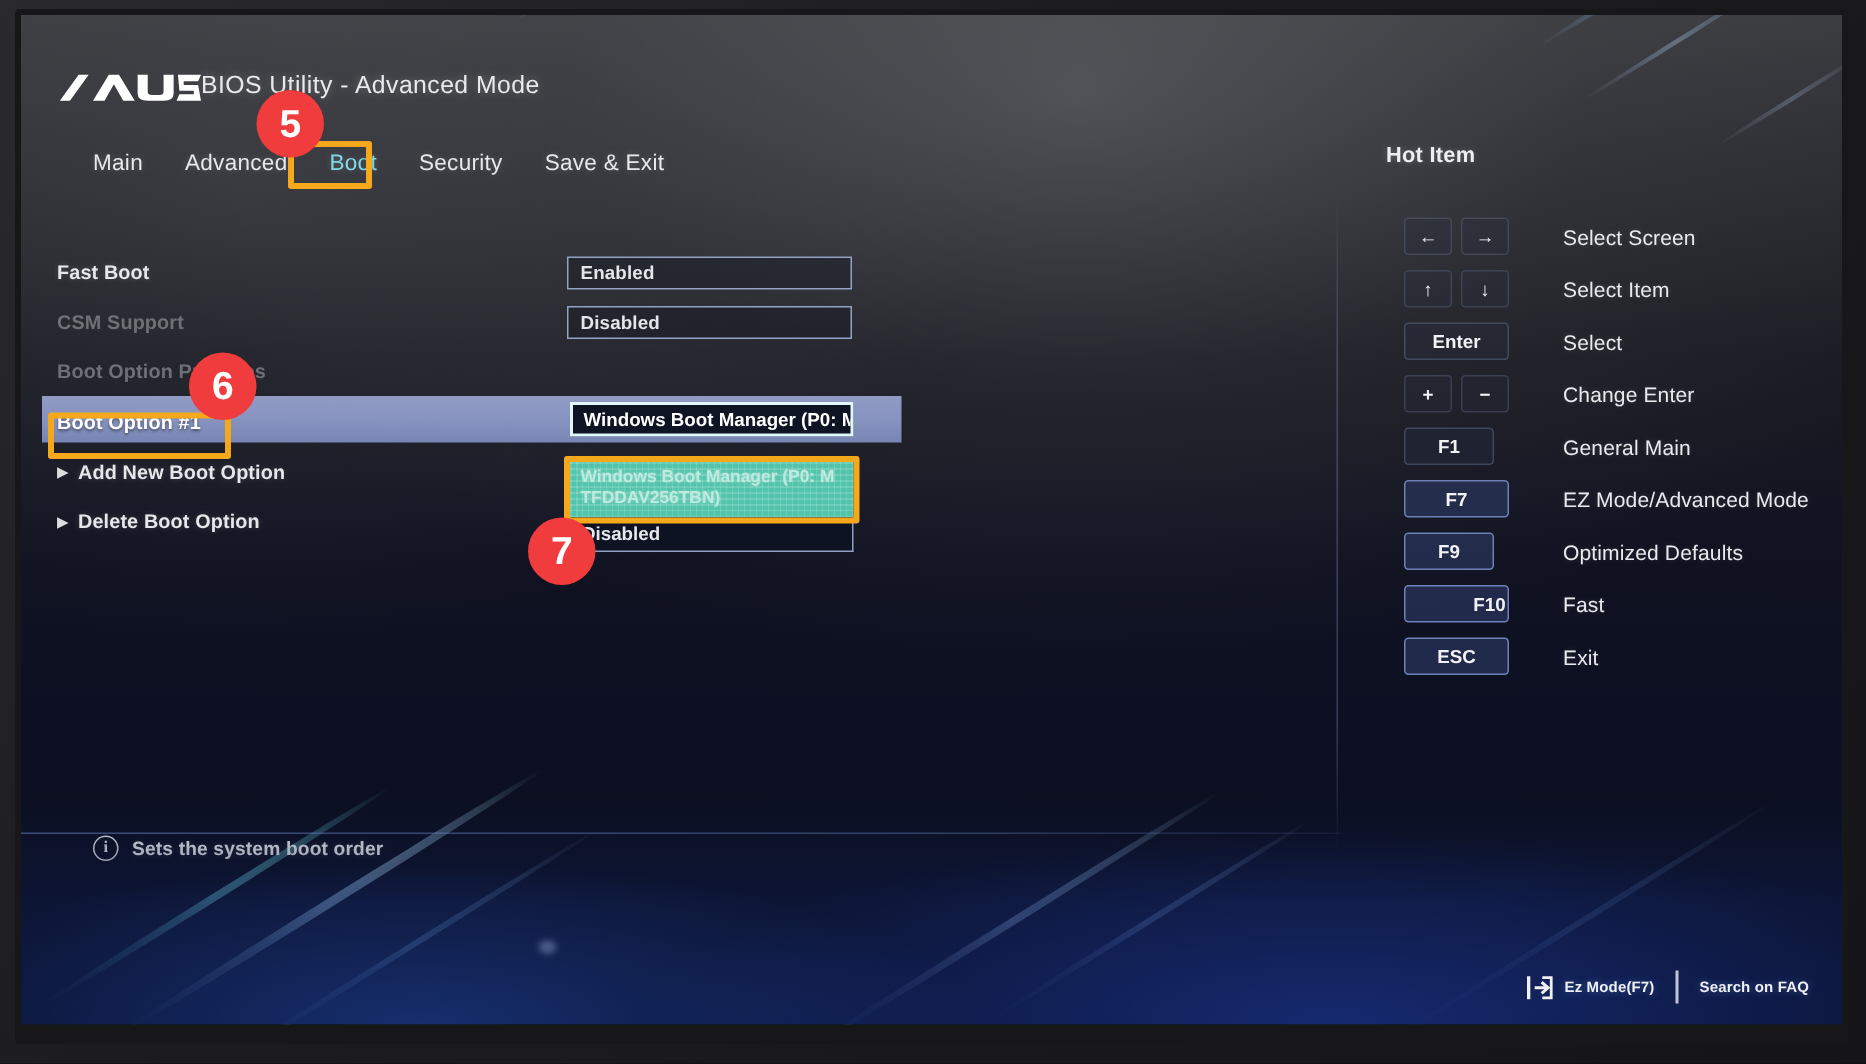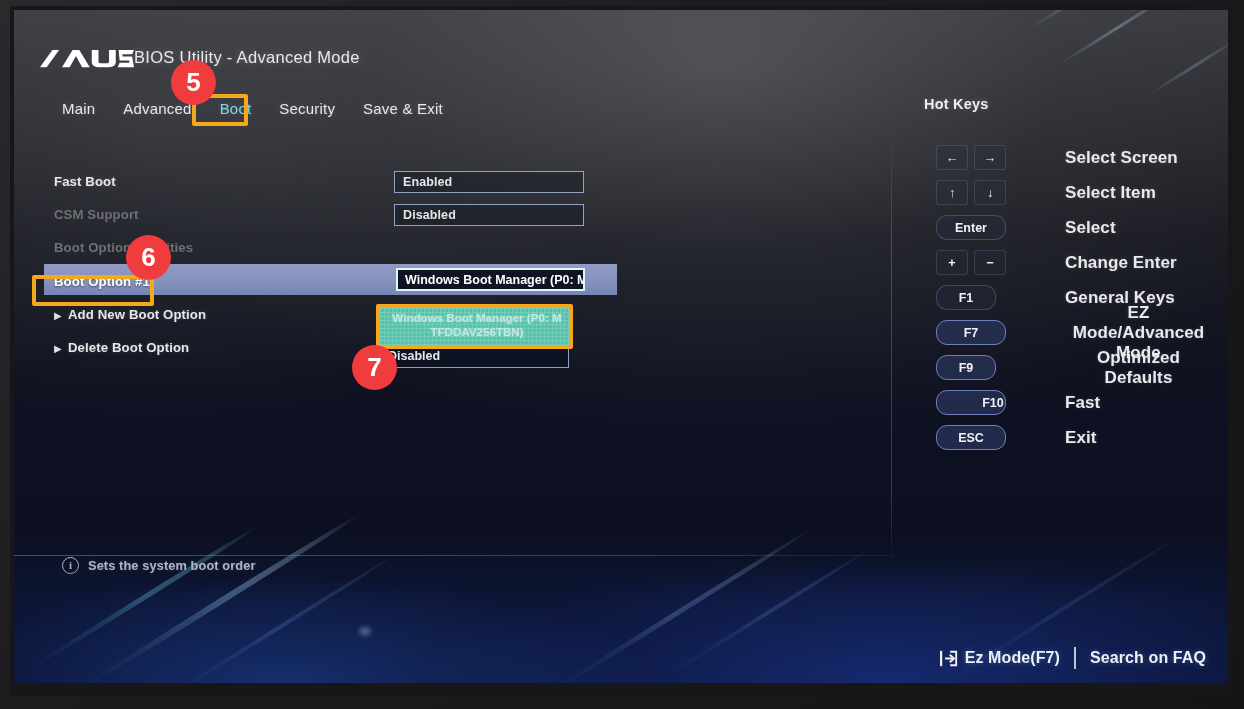--- a/index.html
+++ b/index.html
@@ -42,21 +42,21 @@
 
   
   .streak {
     position:absolute; pointer-events:none;
     transform: rotate(-32deg);
     transform-origin: left center;
     border-radius: 50%;
   }
 
   
-  #content { position:absolute; left:0; top:0; right:0; bottom:0;text-align:center; }
+  #content { position:absolute; left:0; top:0; right:0; bottom:0; }
 
   #asus-logo {
     position:absolute; left:24px; top:36px;
     width:96px; height:26px;
   }
 
   #bios-title {
     position:absolute; left:120px; top:38px;
     font-size:16.5px; color:#e9e9ec; letter-spacing:.3px;
     text-shadow:0 0 6px rgba(255,255,255,.25);
@@ -70,21 +70,21 @@
     text-shadow:0 0 5px rgba(255,255,255,.18);
   }
   .tab.active { color:#7fd9e8; }
   .tab.active .tab-underline{
     position:absolute; left:17px; right:17px; bottom:-4px; height:2.5px;
     background:#4fc4dd; border-radius:2px;
   }
 
   
   #settings { position:absolute; left:0px; top:155px; width:600px; }
-  .row { position:relative; height:33px; display:flex; align-items:center;margin-left:16px; }
+  .row { position:relative; height:33px; display:flex; align-items:center; }
   .row-label {
     position:absolute; left:24px; font-size:13.2px; font-weight:bold; color:#e6e7ea;
     letter-spacing:.1px; text-shadow:0 0 4px rgba(255,255,255,.16);
   }
   .row-label.dim { color:#6e7076; text-shadow:none; font-weight:bold; }
   .arrow-bullet {
     position:absolute; left:24px; font-size:10px; color:#dcdde0; top:50%;
     transform:translateY(-48%);
   }
   .row-label.with-arrow { left:38px; }
@@ -152,48 +152,48 @@
     text-shadow:0 0 5px rgba(255,255,255,.2);
   }
   #hotkeys { position:absolute; left:908px; top:130px; width:290px; }
   .hk-row { position:relative; height:35px; display:flex; align-items:center; }
   .key {
     position:absolute; height:25px; border-radius:3px;
     display:flex; align-items:center; justify-content:center;
     font-size:12.5px; font-weight:bold; color:#f1f2f4;
     background:rgba(40,45,65,.35); border:1px solid rgba(140,155,195,.30);
   }
-  .key.wide { left:0px; width:72px;border-radius:11px; }
+  .key.wide { left:0px; width:72px; }
   .key.half-a { left:14px; width:32px; background:rgba(40,45,65,.28); border-color:rgba(140,155,195,.22); }
   .key.half-b { left:52px; width:32px; background:rgba(40,45,65,.28); border-color:rgba(140,155,195,.22); }
   .key.strong { background:rgba(42,52,92,.72); border:1px solid #6d81b8; }
   .hk-label {
-    position:absolute; left:120px; font-size:17px; font-weight:bold; color:#e9eaee;
-    letter-spacing:.1px; text-shadow:0 0 4px rgba(255,255,255,.14);margin-left:23px;
+    position:absolute; left:120px; font-size:14px; font-weight:normal; color:#e9eaee;
+    letter-spacing:.1px; text-shadow:0 0 4px rgba(255,255,255,.14);
   }
 
   
   #vdivider { position:absolute; left:877px; top:120px; width:1px; height:440px;
     background:linear-gradient(180deg, rgba(150,170,220,0) 0%, rgba(150,170,220,.30) 25%, rgba(150,170,220,.30) 80%, rgba(150,170,220,0) 100%); }
   #hdivider { position:absolute; left:0px; top:545px; width:880px; height:1px;
     background:linear-gradient(90deg, rgba(120,150,225,.55) 0%, rgba(120,150,225,.42) 70%, rgba(120,150,225,.10) 100%); }
 
   
   #helpbar { position:absolute; left:48px; top:547px; display:flex; align-items:center; gap:9px; }
   #info-icon { width:17px; height:17px; border:1.7px solid #e3e4e8; border-radius:50%;
     display:flex; align-items:center; justify-content:center;
     font-size:11px; font-weight:bold; color:#e3e4e8; font-family:"Liberation Serif", serif; line-height:1; }
   #help-text { font-size:12.8px; font-weight:bold; color:#eceef1; letter-spacing:.1px;
     text-shadow:0 0 4px rgba(255,255,255,.15); }
 
   
   #footer { position:absolute; right:22px; top:637px; display:flex; align-items:center; gap:14px; z-index:5; }
   #ezmode { display:flex; align-items:center; gap:7px; }
   #ez-label, #faq-label {
-    font-size:16px; font-weight:bold; color:#eef0f3; letter-spacing:.1px;
+    font-size:10px; font-weight:bold; color:#eef0f3; letter-spacing:.1px;
     text-shadow:0 0 6px rgba(120,170,255,.4);
   }
   #footer-sep { width:2px; height:22px; background:#dfe3ea; opacity:.85; }
 </style>
 </head>
 <body>
 
 <div id="monitor">
   <div id="bezel-inner"></div>
 
@@ -287,21 +287,21 @@
       <div class="badge" style="left:112px;top:225px;">
         <span>6</span>
       </div>
       <div class="badge" style="left:338px;top:335px;">
         <span>7</span>
       </div>
 
       <div id="vdivider"></div>
       <div id="hdivider"></div>
 
-      <div id="hotkeys-title">Hot Keys</div>
+      <div id="hotkeys-title">Hot Item</div>
       <div id="hotkeys">
 
         <div class="hk-row">
           <span class="key half-a">←</span>
           <span class="key half-b">→</span>
           <span class="hk-label">Select Screen</span>
         </div>
 
         <div class="hk-row">
           <span class="key half-a">↑</span>
@@ -315,21 +315,21 @@
         </div>
 
         <div class="hk-row">
           <span class="key half-a">+</span>
           <span class="key half-b">−</span>
           <span class="hk-label">Change Enter</span>
         </div>
 
         <div class="hk-row">
           <span class="key wide" style="left:14px;width:60px;">F1</span>
-          <span class="hk-label">General Keys</span>
+          <span class="hk-label">General Main</span>
         </div>
 
         <div class="hk-row">
           <span class="key wide strong" style="left:14px;width:70px;">F7</span>
           <span class="hk-label">EZ Mode/Advanced Mode</span>
         </div>
 
         <div class="hk-row">
           <span class="key wide strong" style="left:14px;width:60px;">F9</span>
           <span class="hk-label">Optimized Defaults</span>

